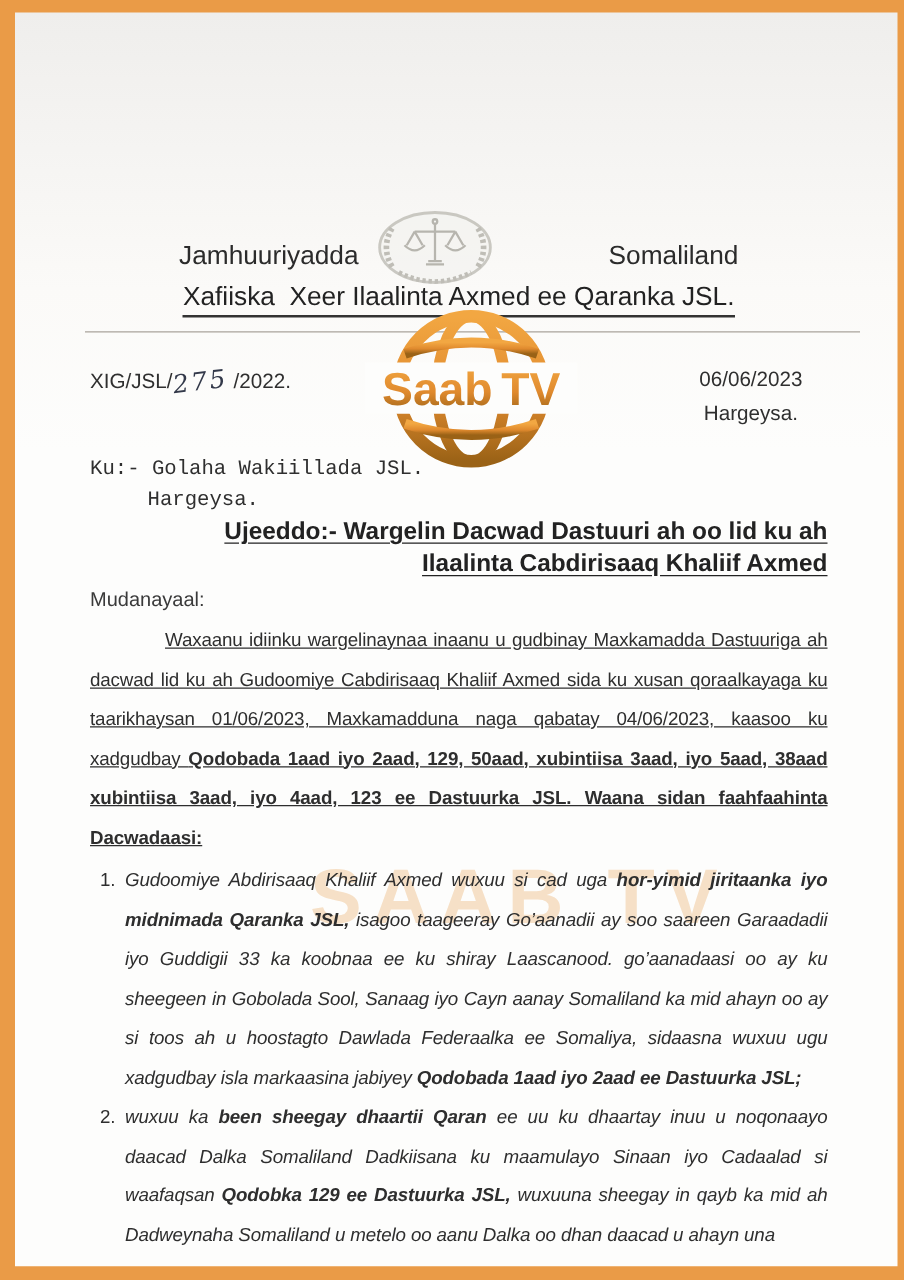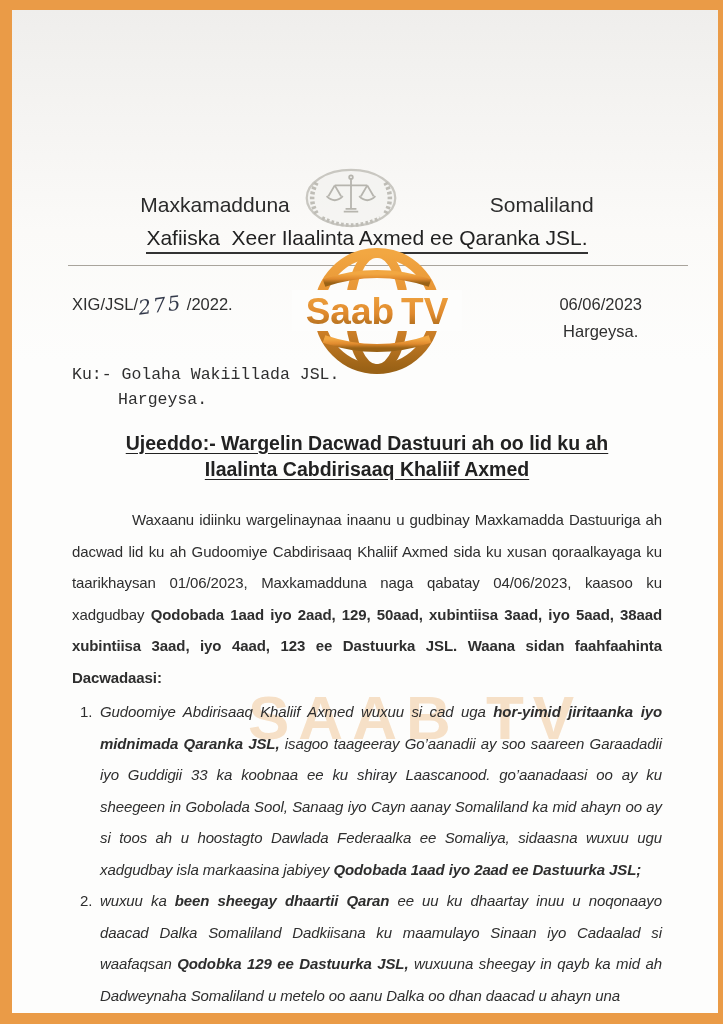--- a/index.html
+++ b/index.html
@@ -41,30 +41,31 @@
   }
   .date-block { text-align:center; font-size:16.5px; line-height:27px; margin-right:20px; }
 
   .addressee { margin-top:17px; font-size:16.5px; line-height:25px;font-family:Liberation Mono, monospace; }
   .addressee .city { padding-left:46px; }
 
   
   .logo { position:absolute; left:280px; top:237px; z-index:3; }
 
   
-  .subject { margin-top:18px; text-align:center; font-size:19.5px; line-height:26px; font-weight:bold; color:#222; }
+  .subject { text-align:right; font-size:19.5px; line-height:26px; font-weight:bold; color:#222; }
   .subject .u { text-decoration:underline; text-underline-offset:3px; }
 
   .salutation { margin-top:8px; font-size:16px; color:#3a3a3a; }
 
   
   .para {
-    margin-top:22px; font-size:15px; line-height:31.5px;
+    margin-top:7px; font-size:15px; line-height:31.5px;
     text-align:justify; letter-spacing:-0.1px; color:#2e2e2e;
     text-indent:60px;
+    text-decoration:underline;
   }
   .list { margin-top:3px; }
   .li { display:flex; font-size:15px; line-height:31.5px; letter-spacing:-0.1px; color:#2e2e2e; }
   .li .num { width:28px; padding-left:8px; flex:none; }
   .li .li-text { flex:1; text-align:justify;font-style:italic; }
   .b { font-weight:bold; }
 
   
   .watermark {
     position:absolute; left:236px; top:672px; z-index:1;
@@ -96,21 +97,21 @@
       </g>
       <rect x="0" y="43" width="170" height="41" fill="#fdfdfc"></rect>
       <text x="85" y="77" text-anchor="middle" font-size="37" font-weight="bold" font-family="Liberation Sans, sans-serif" fill="url(#lg)"><tspan>Saab</tspan><tspan dx="7">TV</tspan></text>
     </svg>
   </div>
 
   <div class="content">
 
     <div class="letterhead">
       <div class="lh-row">
-        <span class="lh-title">Maxkamadduna</span>
+        <span class="lh-title">Jamhuuriyadda</span>
         <svg class="emblem" viewBox="0 0 104 66">
           <ellipse cx="52" cy="33" rx="49" ry="31" fill="#f2f2ef" stroke="#aaa89f" stroke-width="2.5"></ellipse>
           <path d="M14,50 Q4,33 14,16" fill="none" stroke="#98968c" stroke-width="5" stroke-dasharray="3,2.5"></path>
           <path d="M90,50 Q100,33 90,16" fill="none" stroke="#98968c" stroke-width="5" stroke-dasharray="3,2.5"></path>
           <path d="M20,55 Q36,63 52,63 Q68,63 84,55" fill="none" stroke="#98968c" stroke-width="4" stroke-dasharray="3,2.5"></path>
           <g stroke="#8b897f" stroke-width="2" fill="none">
             <circle cx="52" cy="10" r="2"></circle>
             <path d="M52,12 V45"></path>
             <path d="M34,19 H70"></path>
             <path d="M34,19 L27,31 M34,19 L41,31 M25,31 Q34,40 43,31"></path>
@@ -135,20 +136,21 @@
     <div class="addressee">
       <div>Ku:- Golaha Wakiillada JSL.</div>
       <div class="city">Hargeysa.</div>
     </div>
 
     <div class="subject">
       <div><span class="u">Ujeeddo:- Wargelin Dacwad Dastuuri ah oo lid ku ah</span></div>
       <div><span class="u">Ilaalinta Cabdirisaaq Khaliif Axmed</span></div>
     </div>
 
+    <div class="salutation">Mudanayaal:</div>
 
     <p class="para"><span>Waxaanu idiinku wargelinaynaa inaanu u gudbinay Maxkamadda Dastuuriga ah dacwad lid ku ah Gudoomiye Cabdirisaaq Khaliif Axmed sida ku xusan qoraalkayaga ku taarikhaysan 01/06/2023, Maxkamadduna naga qabatay 04/06/2023, kaasoo ku xadgudbay </span><span class="b">Qodobada 1aad iyo 2aad, 129, 50aad, xubintiisa 3aad, iyo 5aad, 38aad xubintiisa 3aad, iyo 4aad, 123 ee Dastuurka JSL. Waana sidan faahfaahinta Dacwadaasi:</span></p>
 
     <div class="list">
       <div class="li">
         <span class="num">1.</span>
         <span class="li-text"><span>Gudoomiye Abdirisaaq Khaliif Axmed wuxuu si cad uga </span><span class="b">hor-yimid jiritaanka iyo midnimada Qaranka JSL,</span><span> isagoo taageeray Go’aanadii ay soo saareen Garaadadii iyo Guddigii 33 ka koobnaa ee ku shiray Laascanood. go’aanadaasi oo ay ku sheegeen in Gobolada Sool, Sanaag iyo Cayn aanay Somaliland ka mid ahayn oo ay si toos ah u hoostagto Dawlada Federaalka ee Somaliya, sidaasna wuxuu ugu xadgudbay isla markaasina jabiyey </span><span class="b">Qodobada 1aad iyo 2aad ee Dastuurka JSL;</span></span>
       </div>
       <div class="li">
         <span class="num">2.</span>

